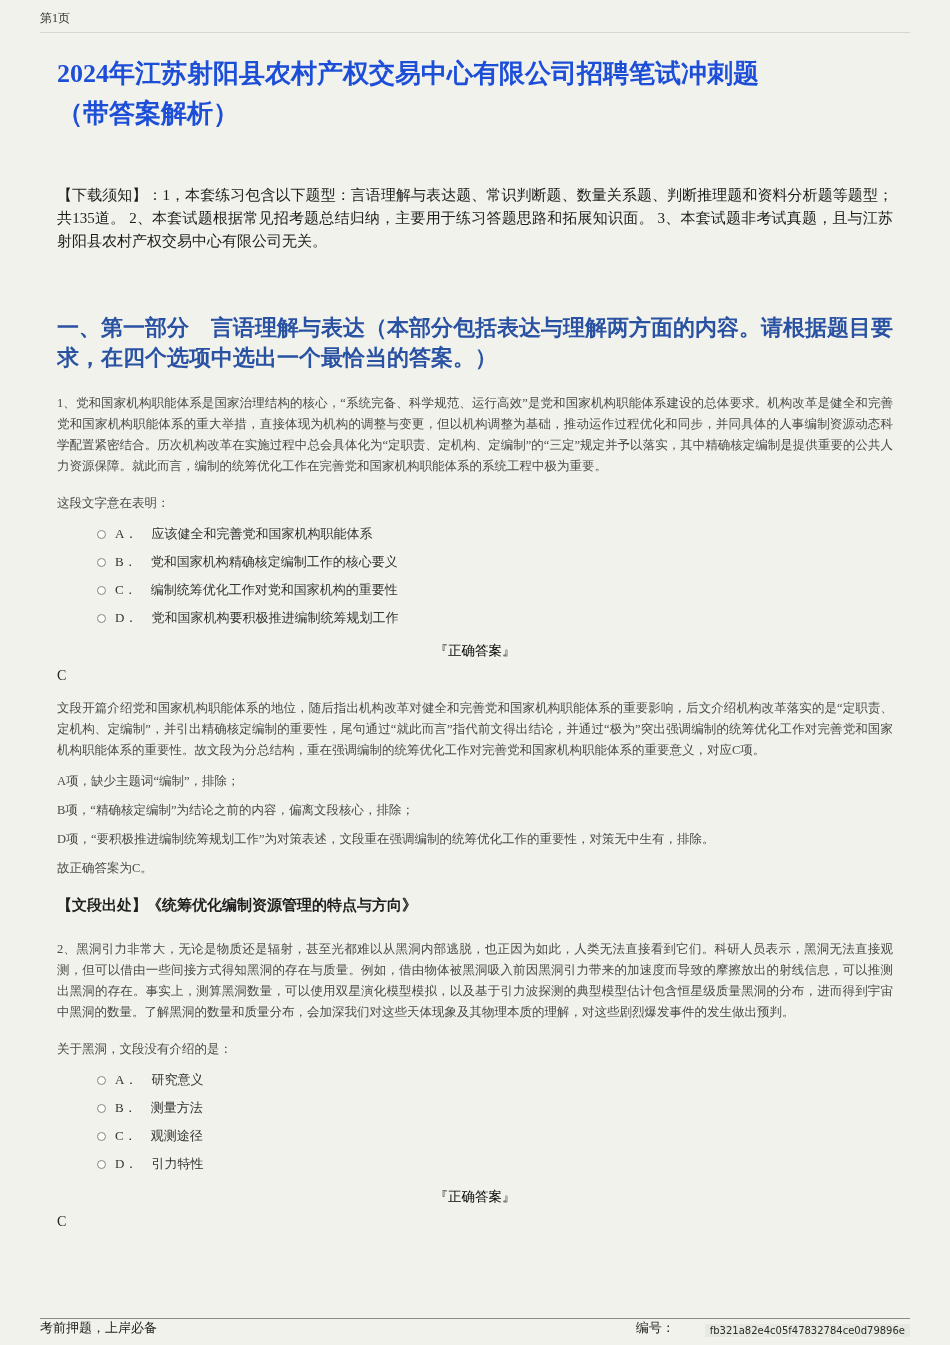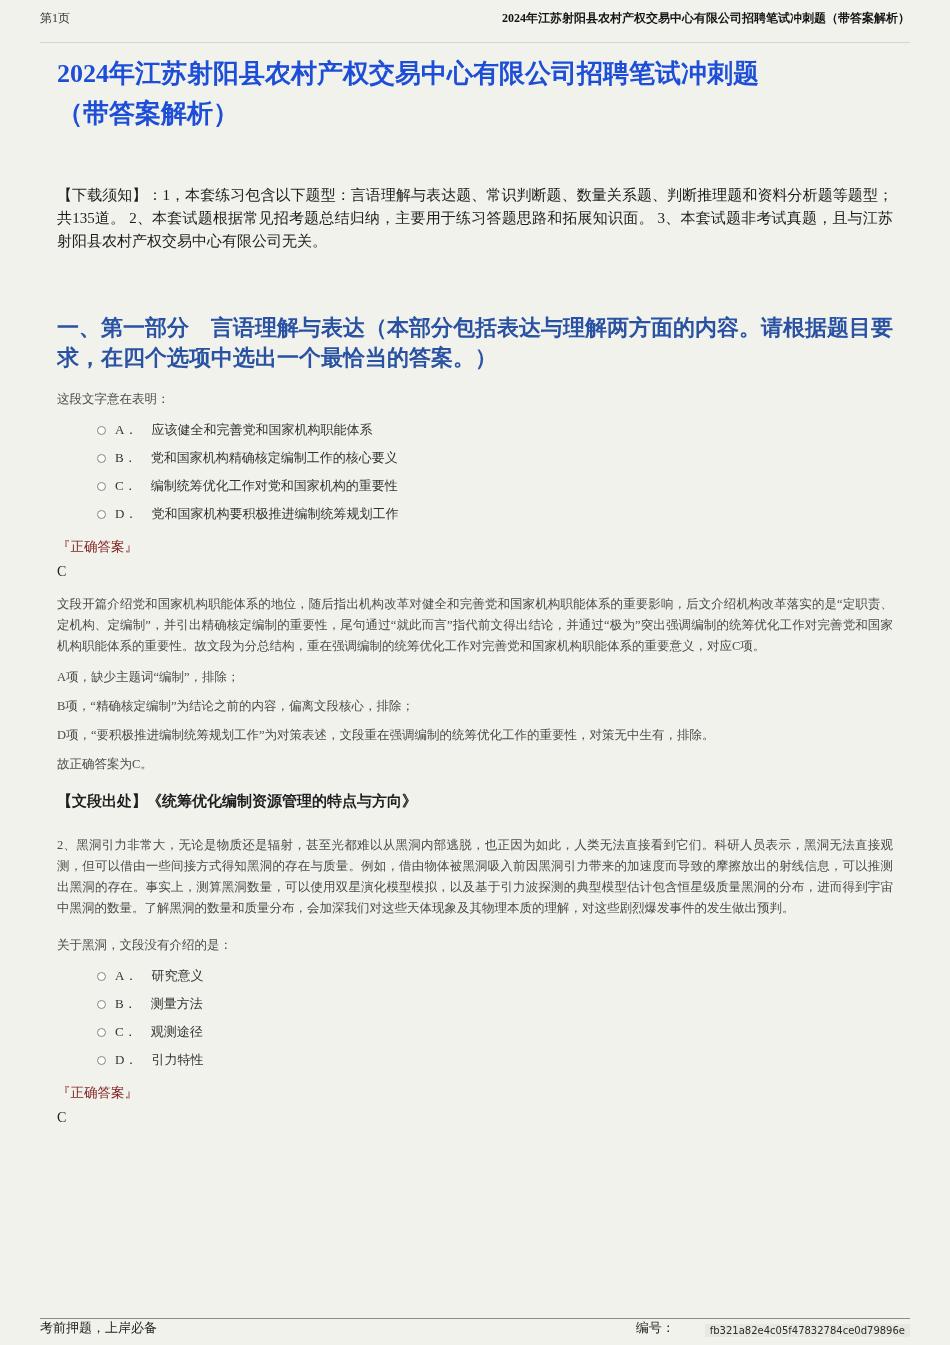--- a/index.html
+++ b/index.html
@@ -10,21 +10,21 @@
     margin:0 auto;
     background:#f2f2ec;
     font-family:"Liberation Serif", serif;
     overflow:hidden;
   }
   
   .hdr {
     position:absolute; top:10px; left:40px; right:40px;
     display:flex; justify-content:space-between; align-items:flex-end;
     font-size:12px; color:#333;
-    padding-bottom:15px; border-bottom:1px solid #d6d6cd;
+    padding-bottom:5px; border-bottom:1px solid #d6d6cd;
   }
   .hdr-title { font-weight:bold; color:#141414; }
   
   .ftr {
     position:absolute; left:40px; right:40px; bottom:8px;
     border-top:1px solid #8d8d84;
     display:flex; justify-content:space-between; align-items:center;
     font-size:13px; color:#222;
   }
   .code-wrap { display:flex; align-items:flex-end;gap:28px; }
@@ -64,50 +64,50 @@
   .opt {
     display:flex; align-items:center;
     margin:8px 0; font-size:13px; color:#333; line-height:20px;
   }
   .radio {
     width:9px; height:9px; flex:none;
     border:1px solid #848484; border-radius:50%;
     background:#fdfdfa; margin-right:9px;
   }
   .letter { margin-right:14px; }
-  .ans-label { margin-top:13px; font-size:13.5px; line-height:20px; color:#7f1d1d; }
+  .ans-label { margin-top:13px; font-size:13.5px; line-height:20px; color:#000000;text-align:center; }
   .ans-label.tight { margin-top:5px; }
   .ans-val { margin-top:5px; font-size:14px; line-height:20px; color:#222; }
   .analysis { margin-top:12px; font-size:12.5px; line-height:21px; color:#4a4a4a; text-align:justify; }
   .aline { margin-top:8px; font-size:12.5px; line-height:21px; color:#4a4a4a; }
   .aline.gap { margin-top:10px; }
   .source { margin-top:16px; font-size:15px; line-height:20px; color:#1f1f1f; font-weight:bold; }
   .q2 { margin-top:24px; }
 </style>
 </head>
 <body>
 
 <div class="page">
 
   <div class="hdr">
     <span>第1页</span>
-    <span class="hdr-title">2024年江苏射阳县农村产权交易中心有限公司招聘笔试冲刺题（带答案解析）</span>
   </div>
 
   <div class="content">
 
     <h1 class="doc-title">
       <span>2024年江苏射阳县农村产权交易中心有限公司招聘笔试冲刺题</span>
       <span>（带答案解析）</span>
     </h1>
 
     <p class="notice">【下载须知】：1，本套练习包含以下题型：言语理解与表达题、常识判断题、数量关系题、判断推理题和资料分析题等题型；共135道。 2、本套试题根据常见招考题总结归纳，主要用于练习答题思路和拓展知识面。 3、本套试题非考试真题，且与江苏射阳县农村产权交易中心有限公司无关。</p>
 
     <h2 class="section">一、第一部分　言语理解与表达（本部分包括表达与理解两方面的内容。请根据题目要求，在四个选项中选出一个最恰当的答案。）</h2>
 
+    <p class="stem">1、党和国家机构职能体系是国家治理结构的核心，“系统完备、科学规范、运行高效”是党和国家机构职能体系建设的总体要求。机构改革是健全和完善党和国家机构职能体系的重大举措，直接体现为机构的调整与变更，但以机构调整为基础，推动运作过程优化和同步，并同具体的人事编制资源动态科学配置紧密结合。历次机构改革在实施过程中总会具体化为“定职责、定机构、定编制”的“三定”规定并予以落实，其中精确核定编制是提供重要的公共人力资源保障。就此而言，编制的统筹优化工作在完善党和国家机构职能体系的系统工程中极为重要。</p>
     <p class="prompt">这段文字意在表明：</p>
 
     <div class="options">
       <div class="opt">
         <span class="radio"></span>
         <span class="letter">A．</span>
         <span>应该健全和完善党和国家机构职能体系</span>
       </div>
       <div class="opt">
         <span class="radio"></span>

